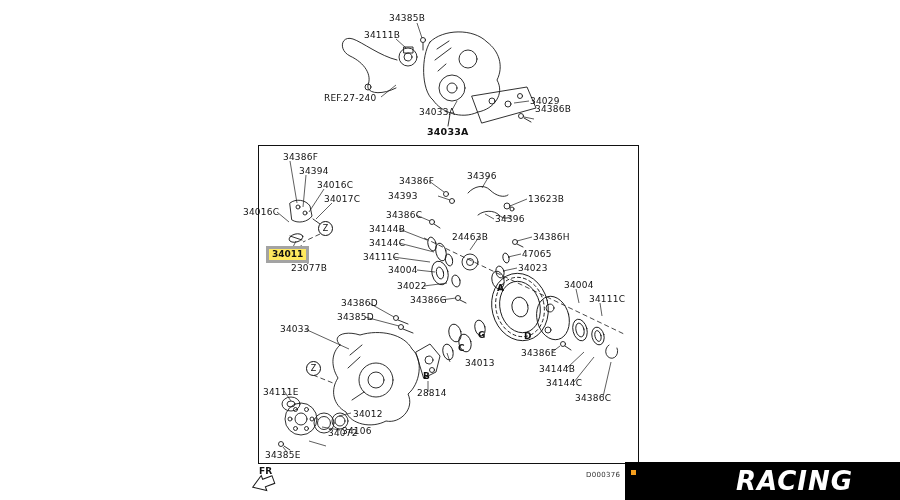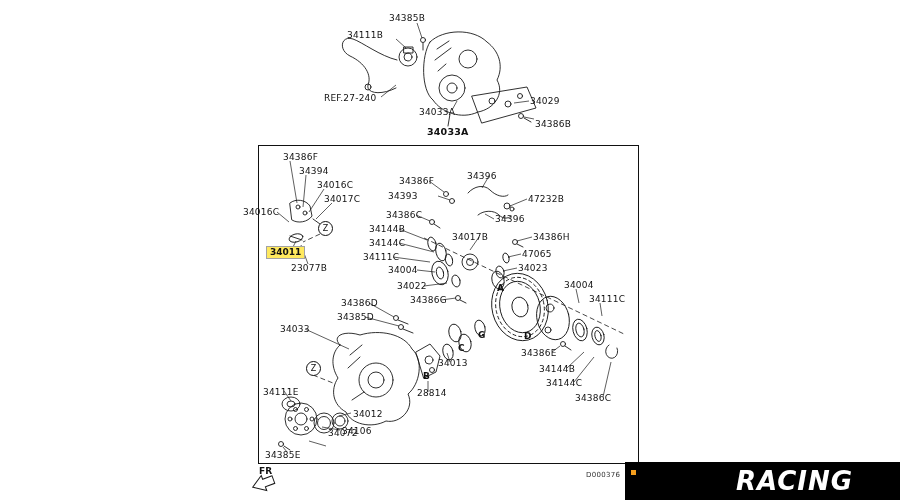--- a/index.html
+++ b/index.html
@@ -2,21 +2,21 @@
 <html><head>
 <meta charset="utf-8">
 <style>
   html,body{margin:0;padding:0;background:#fff;}
   .stage{position:relative;width:900px;height:500px;background:#ffffff;overflow:hidden;
          font-family:"DejaVu Sans", sans-serif;color:#111;}
   .art{position:absolute;left:0;top:0;}
   .lbl{position:absolute;font-size:9px;line-height:10px;white-space:nowrap;letter-spacing:.2px;color:#111;}
   .title{font-size:9.5px;font-weight:bold;}
   .hl{position:absolute;font-size:9px;line-height:11px;white-space:nowrap;background:#ffe95e;
-      border:1px solid #a3a3a3;padding:0 3px;font-weight:bold;}
+      border:3px solid #a3a3a3;padding:0 3px;font-weight:bold;}
   .mark{position:absolute;width:13px;height:13px;border:1px solid #111;border-radius:50%;
         font-size:8px;line-height:13px;text-align:center;background:#fff;}
   .pt{position:absolute;font-size:9px;font-weight:bold;}
   .box{position:absolute;left:258px;top:145px;width:379px;height:317px;border:1.2px solid #111;}
   .fr{position:absolute;left:259px;top:466px;font-size:9px;font-weight:bold;}
   .doc{position:absolute;left:586px;top:471px;font-size:7px;color:#333;letter-spacing:.3px;}
   .logo{position:absolute;left:625px;top:462px;width:275px;height:38px;background:#000;
         display:flex;align-items:center;justify-content:center;
         font-style:italic;font-weight:bold;font-size:26px;letter-spacing:1px;padding-left:32px;}
   .logo .r{color:#ffffff;}
@@ -185,41 +185,41 @@
     </g>
 
     <g stroke="#1a1a1a" stroke-width="1" fill="none" transform="rotate(-20 264 483)">
       <path d="M274,479 L264,479 L264,475 L252,483 L264,491 L264,487 L274,487 Z"></path>
     </g>
   </svg>
 
   <div class="box"></div>
 
   <span class="lbl" style="left:389px;top:13px">34385B</span>
-  <span class="lbl" style="left:347px;top:30px">34111B</span>
+  <span class="lbl" style="left:364px;top:30px">34111B</span>
   <span class="lbl" style="left:324px;top:93px">REF.27-240</span>
   <span class="lbl" style="left:419px;top:107px">34033A</span>
   <span class="lbl" style="left:530px;top:96px">34029</span>
-  <span class="lbl" style="left:535px;top:119px">34386B</span>
+  <span class="lbl" style="left:535px;top:104px">34386B</span>
   <span class="lbl title" style="left:427px;top:127px">34033A</span>
 
   <span class="lbl" style="left:283px;top:152px">34386F</span>
   <span class="lbl" style="left:299px;top:166px">34394</span>
   <span class="lbl" style="left:317px;top:180px">34016C</span>
   <span class="lbl" style="left:324px;top:194px">34017C</span>
   <span class="lbl" style="left:243px;top:207px">34016C</span>
   <span class="lbl" style="left:291px;top:263px">23077B</span>
   <span class="lbl" style="left:399px;top:176px">34386F</span>
   <span class="lbl" style="left:388px;top:191px">34393</span>
   <span class="lbl" style="left:467px;top:171px">34396</span>
-  <span class="lbl" style="left:528px;top:194px">47232B</span>
+  <span class="lbl" style="left:528px;top:194px">13623B</span>
   <span class="lbl" style="left:386px;top:210px">34386C</span>
   <span class="lbl" style="left:495px;top:214px">34396</span>
   <span class="lbl" style="left:369px;top:224px">34144B</span>
-  <span class="lbl" style="left:452px;top:232px">34017B</span>
+  <span class="lbl" style="left:452px;top:232px">24463B</span>
   <span class="lbl" style="left:533px;top:232px">34386H</span>
   <span class="lbl" style="left:369px;top:238px">34144C</span>
   <span class="lbl" style="left:522px;top:249px">47065</span>
   <span class="lbl" style="left:363px;top:252px">34111C</span>
   <span class="lbl" style="left:388px;top:265px">34004</span>
   <span class="lbl" style="left:518px;top:263px">34023</span>
   <span class="lbl" style="left:397px;top:281px">34022</span>
   <span class="lbl" style="left:410px;top:295px">34386G</span>
   <span class="lbl" style="left:564px;top:280px">34004</span>
   <span class="lbl" style="left:589px;top:294px">34111C</span>
@@ -228,21 +228,21 @@
   <span class="lbl" style="left:280px;top:324px">34033</span>
   <span class="lbl" style="left:521px;top:348px">34386E</span>
   <span class="lbl" style="left:539px;top:364px">34144B</span>
   <span class="lbl" style="left:546px;top:378px">34144C</span>
   <span class="lbl" style="left:575px;top:393px">34386C</span>
   <span class="lbl" style="left:263px;top:387px">34111E</span>
   <span class="lbl" style="left:353px;top:409px">34012</span>
   <span class="lbl" style="left:342px;top:426px">34106</span>
   <span class="lbl" style="left:328px;top:428px">34072</span>
   <span class="lbl" style="left:265px;top:450px">34385E</span>
-  <span class="lbl" style="left:438px;top:358px">34013</span>
+  <span class="lbl" style="left:465px;top:358px">34013</span>
   <span class="lbl" style="left:417px;top:388px">28814</span>
 
   <span class="hl" style="left:266px;top:246px">34011</span>
 
   <span class="mark" style="left:318px;top:221px">Z</span>
   <span class="mark" style="left:306px;top:361px">Z</span>
 
   <span class="pt" style="left:497px;top:283px">A</span>
   <span class="pt" style="left:478px;top:330px">G</span>
   <span class="pt" style="left:458px;top:343px">C</span>

